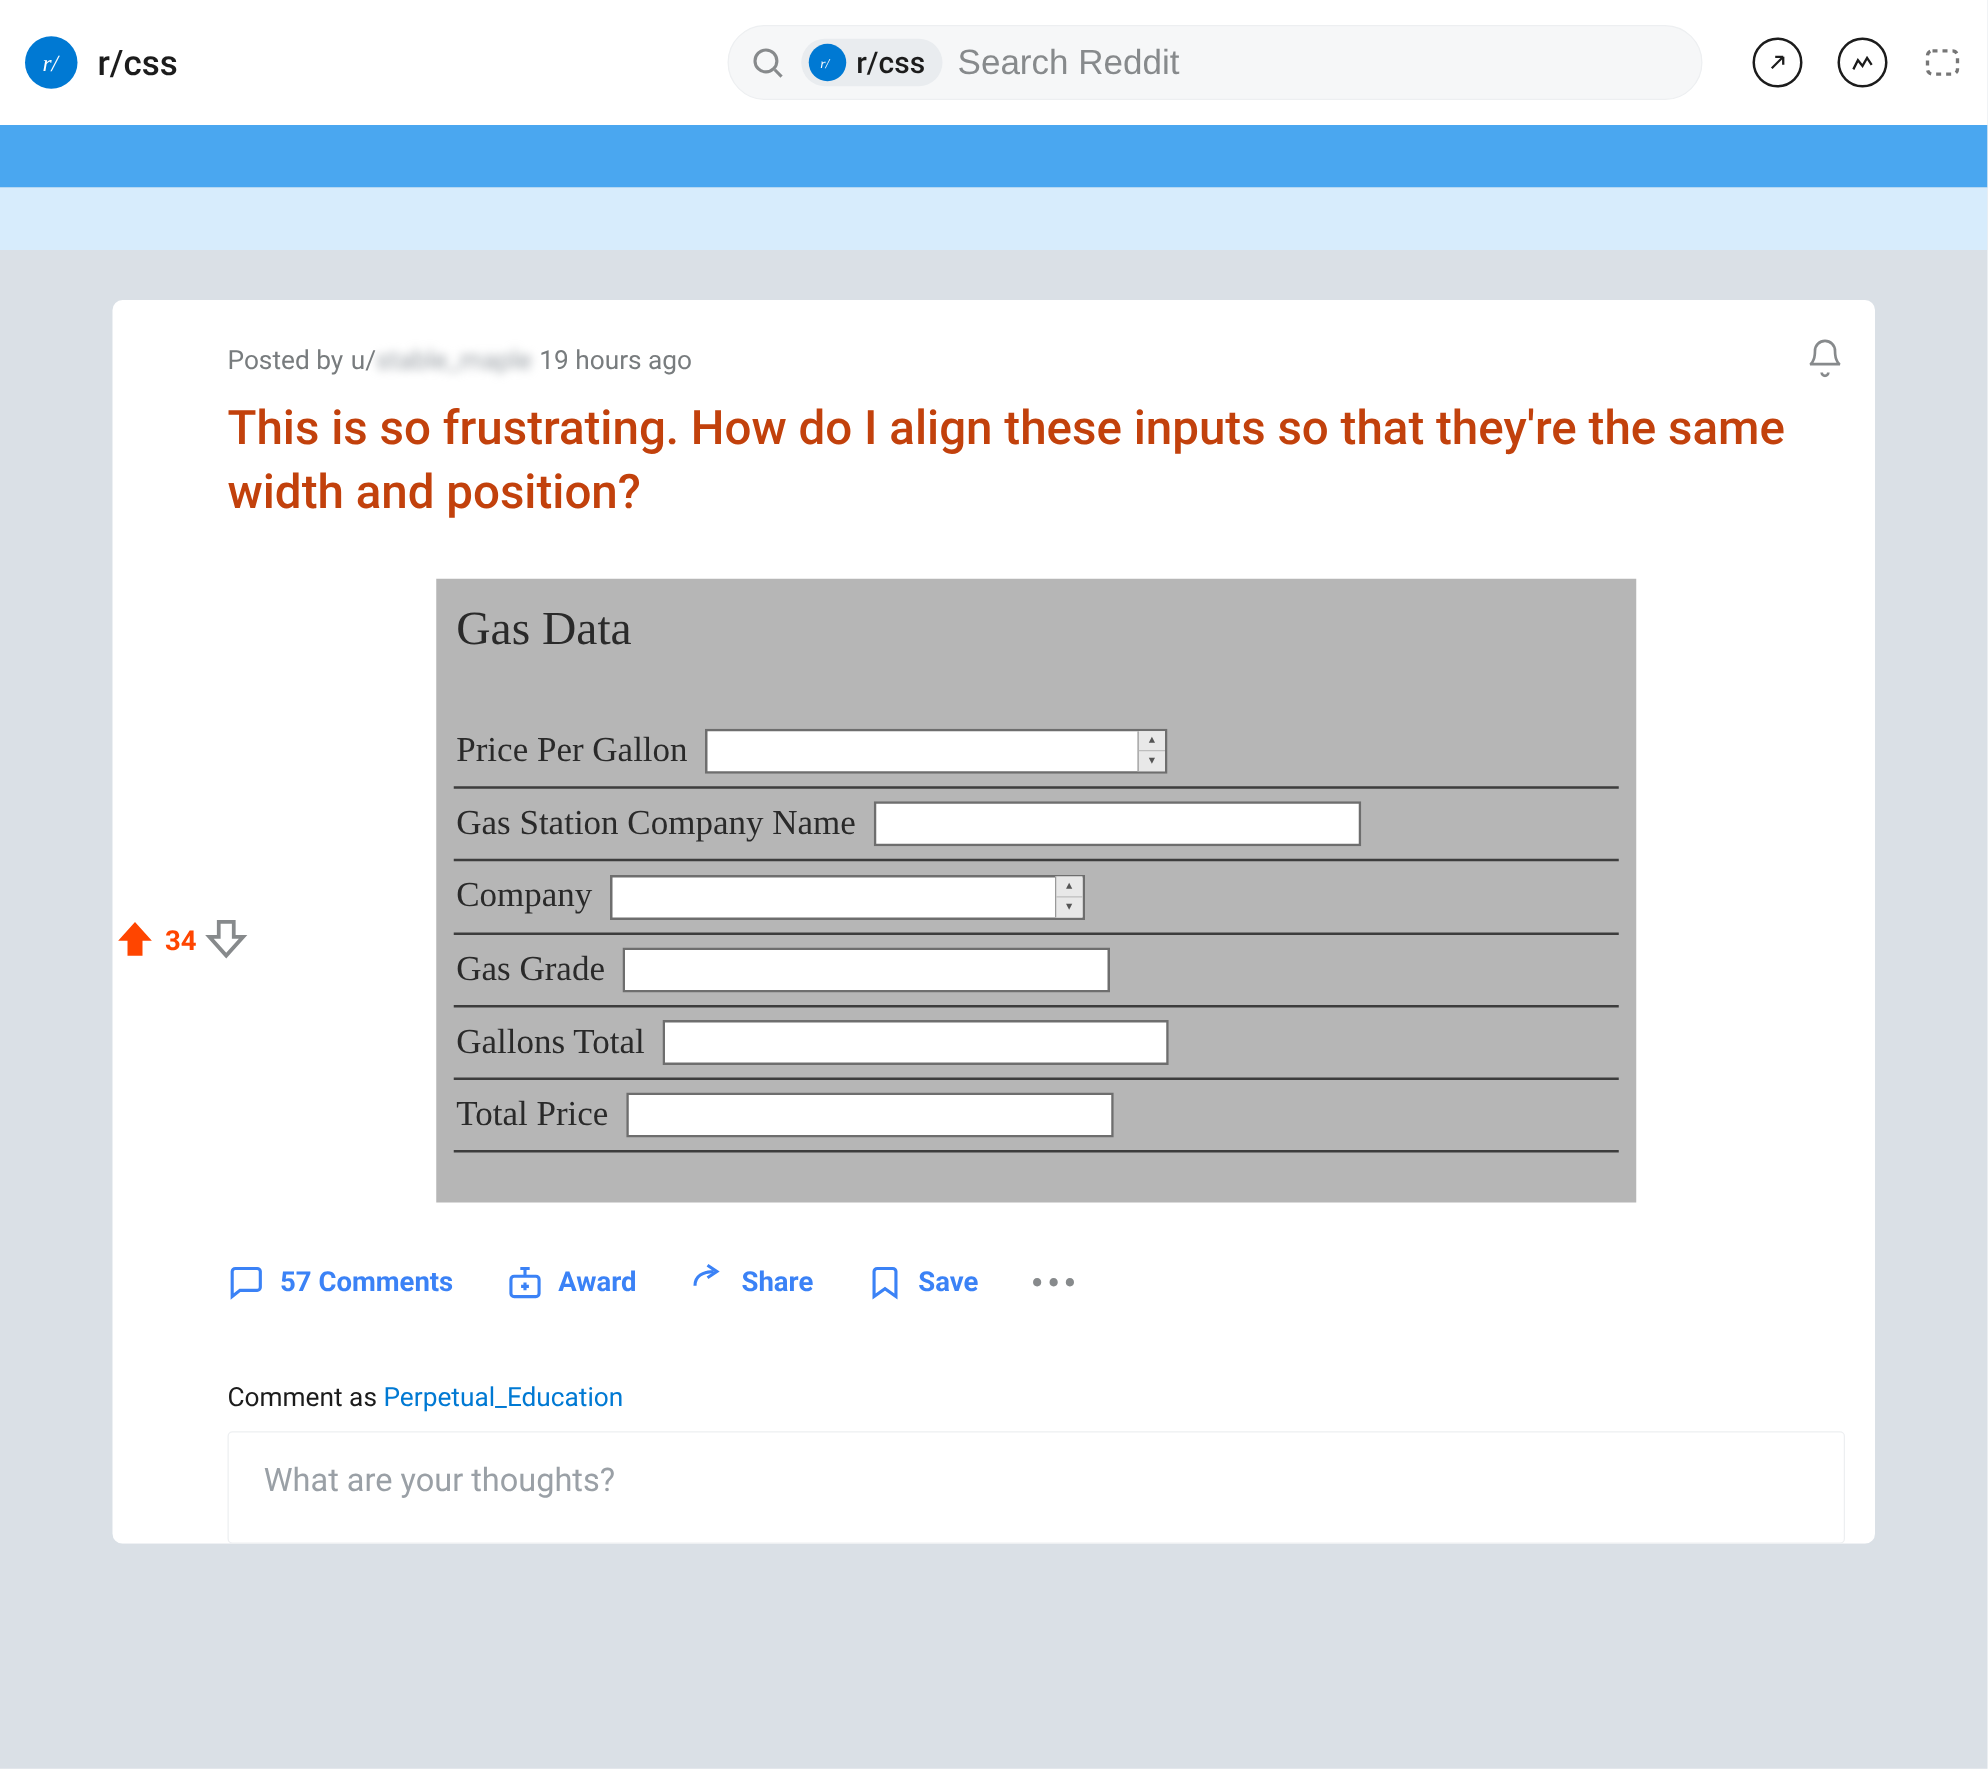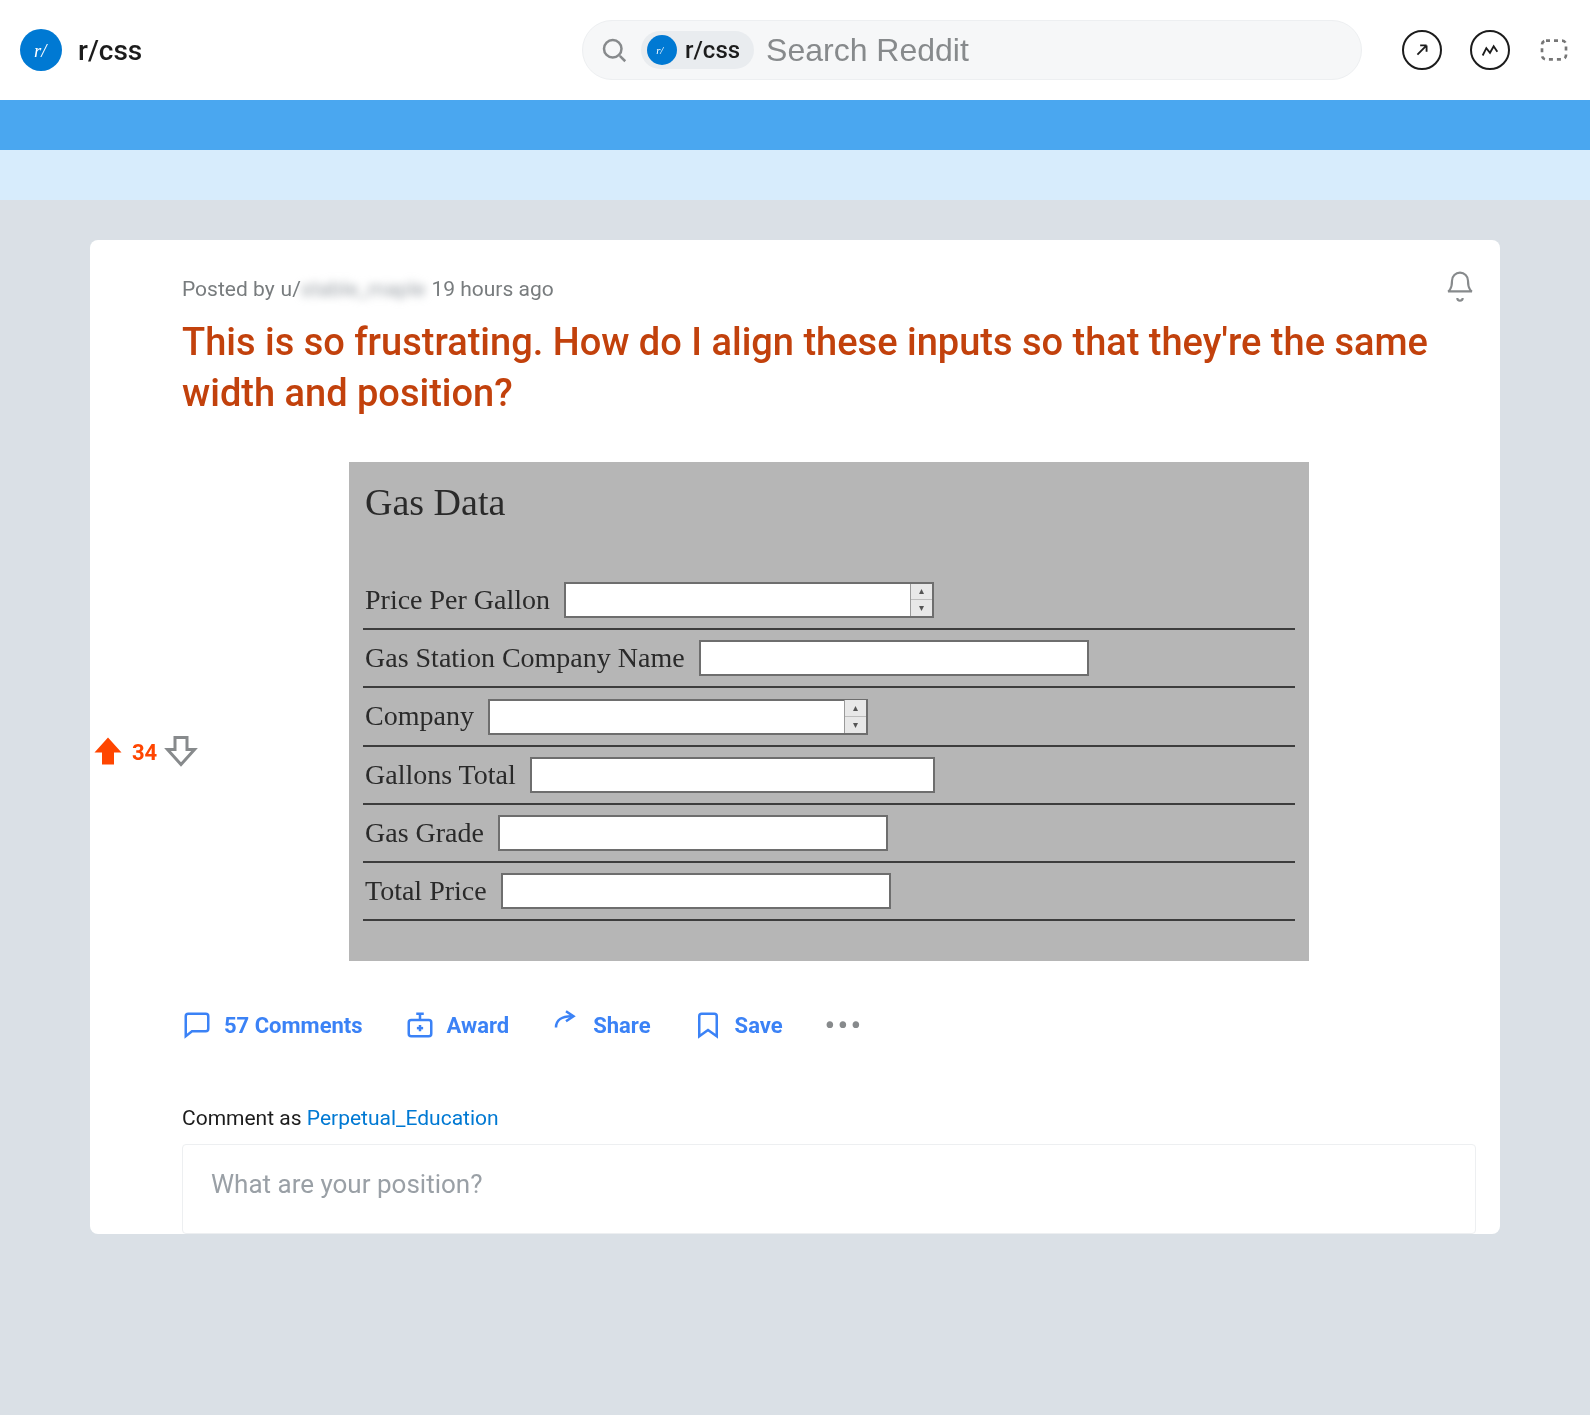--- a/index.html
+++ b/index.html
@@ -58,21 +58,21 @@
     color: #1c1c1c;
   }
   .search-pill .mini-badge {
     width: 30px; height: 30px; border-radius: 50%;
     background: #0079d3;
     display:inline-flex; align-items:center; justify-content:center;
   }
   .search-input {
     border: none;
     background: transparent;
-    font-size: 32px;
+    font-size: 28px;
     color: #0369a1;
     outline: none;
     flex: 1;
   }
   .search-input::placeholder { color: #878a8c; }
   .top-icons { display: flex; align-items: center; gap: 28px; margin-left: 24px; }
   .top-icon-btn {
     width: 40px; height: 40px;
     border-radius: 50%;
     border: 2px solid #1c1c1c;
@@ -294,26 +294,26 @@
                 <input style="width: 390px;">
               </div>
               <div class="embed-row">
                 <label>Company</label>
                 <span class="number-wrap"><input style="width: 380px;"><span class="stepper">
                     <span>▴</span>
                     <span>▾</span>
                   </span></span>
               </div>
               <div class="embed-row">
+                <label>Gas Grade</label>
+                <input style="width: 390px;">
+              </div>
+              <div class="embed-row">
                 <label>Gallons Total</label>
                 <input style="width: 405px;">
-              </div>
-              <div class="embed-row">
-                <label>Gas Grade</label>
-                <input style="width: 390px;">
               </div>
               <div class="embed-row">
                 <label>Total Price</label>
                 <input style="width: 390px;">
               </div>
             </div>
         </div>
       </div>
 
       <div class="action-bar">
@@ -345,18 +345,18 @@
             </svg>
           <span>Save</span>
         </span>
         <span class="dots">•••</span>
       </div>
 
       <div class="comment-as">
         <span>Comment as </span><a href="#">Perpetual_Education</a>
       </div>
       <div class="comment-box">
-        <span>What are your position?</span>
+        <span>What are your thoughts?</span>
       </div>
 
     </div>
   </div>
 </div>
 
 </body></html>

